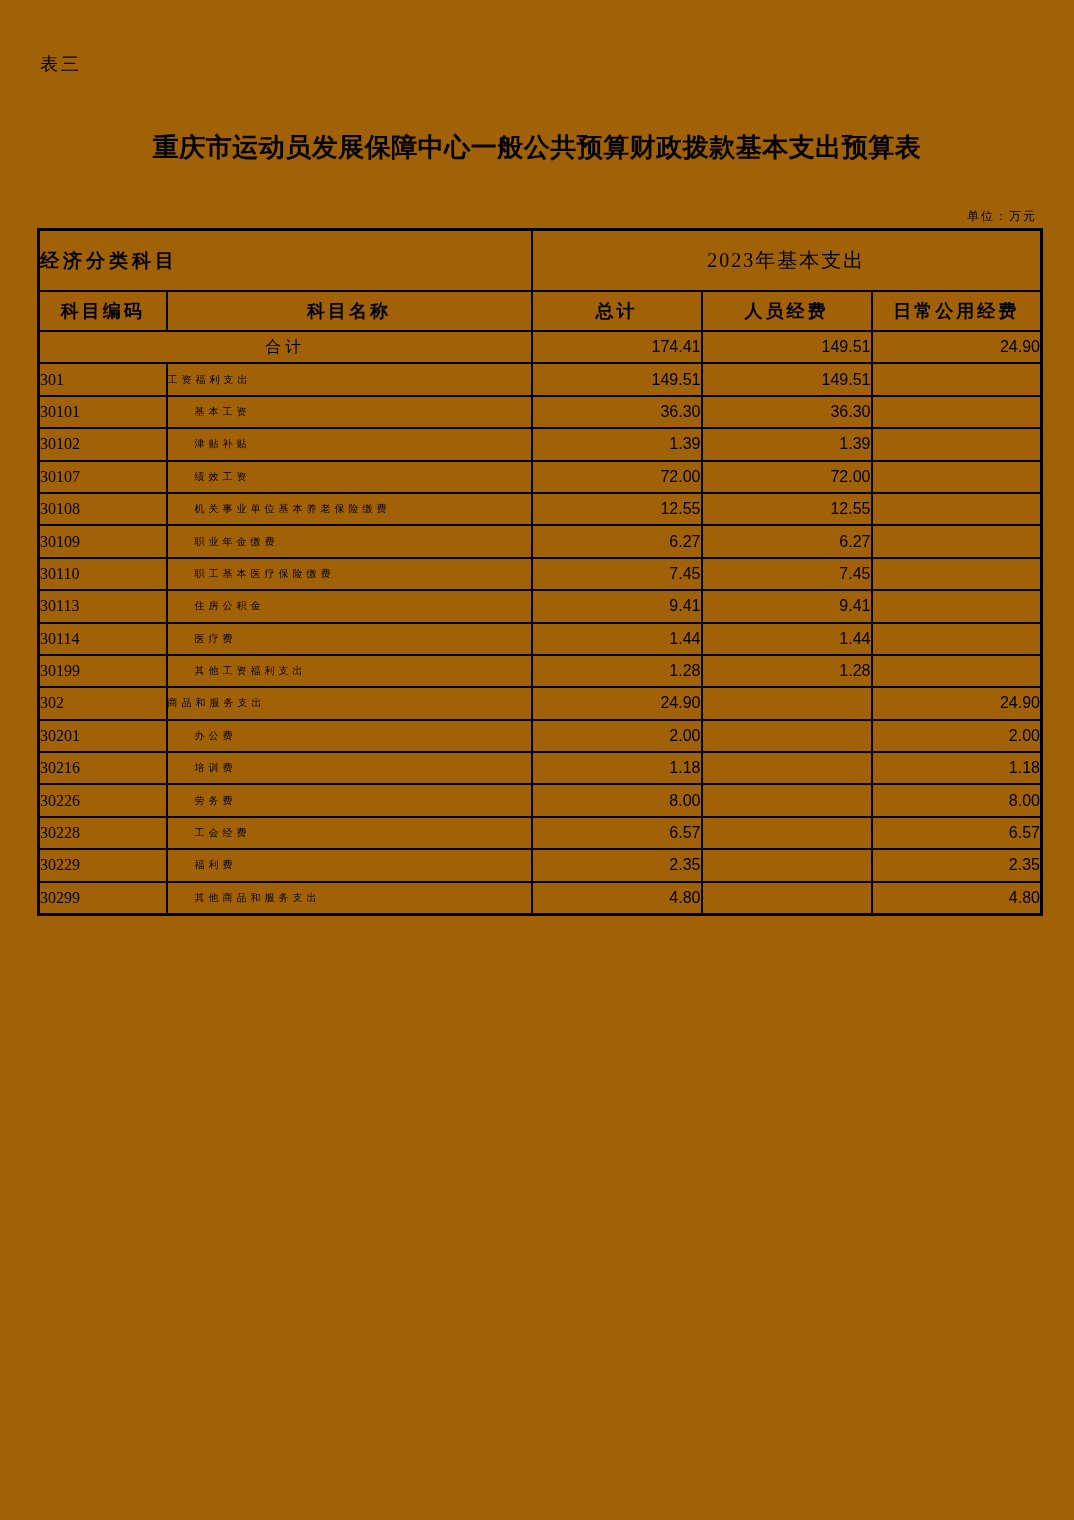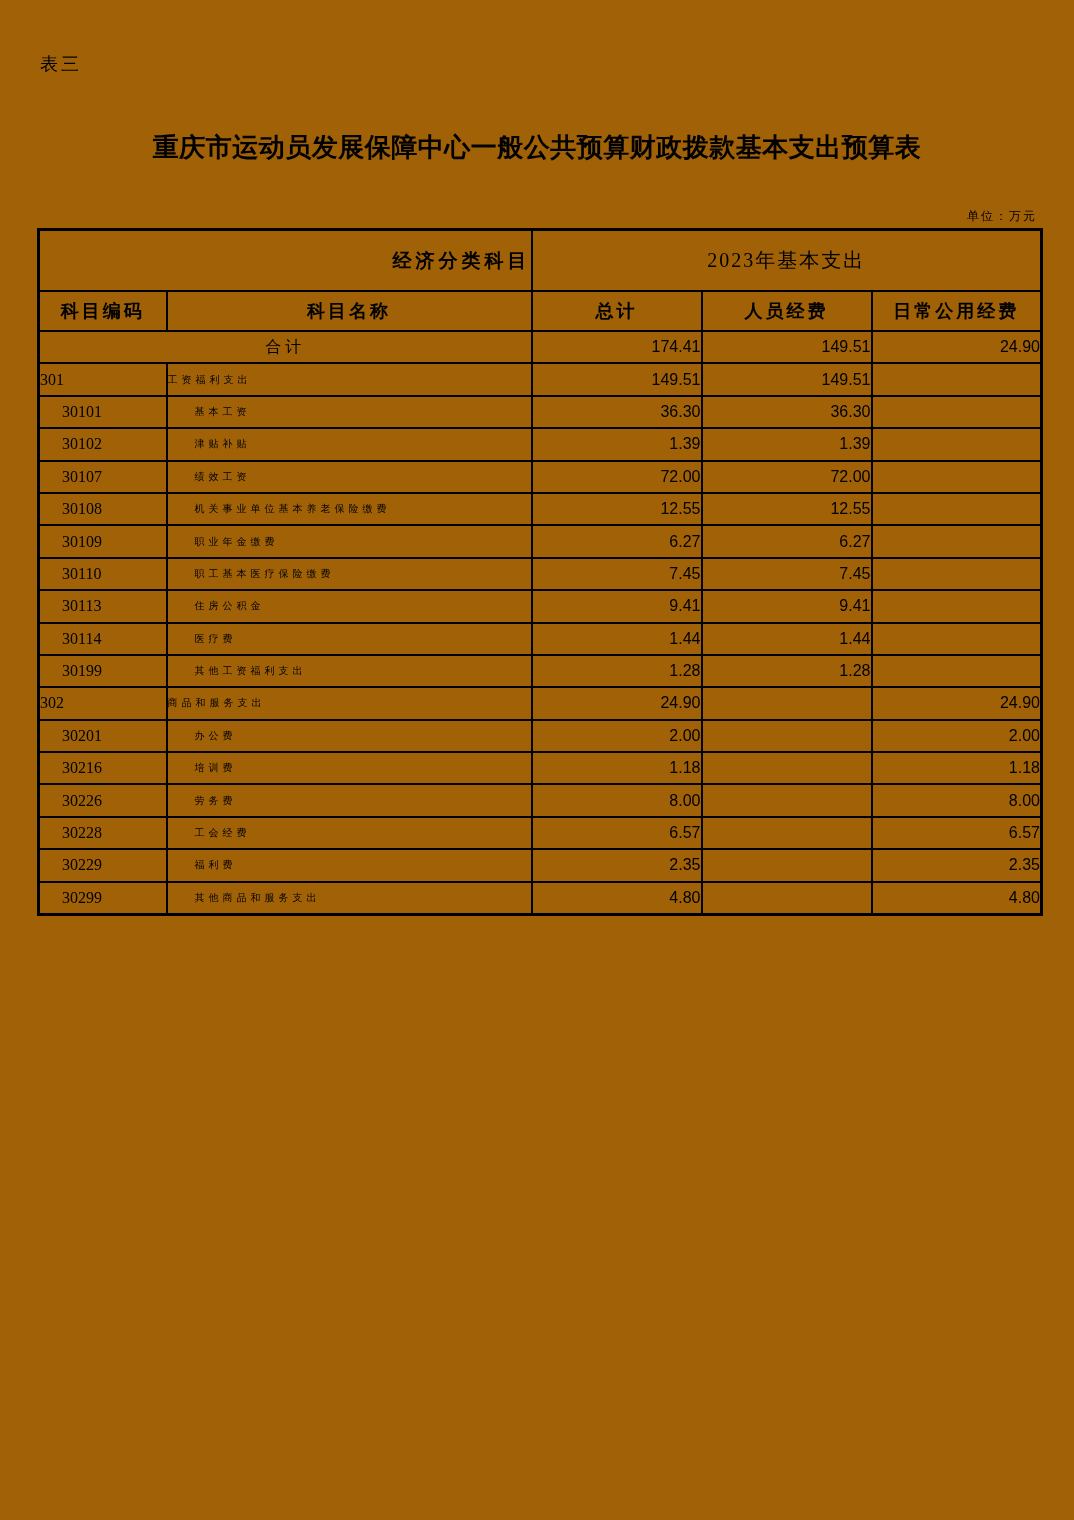--- a/index.html
+++ b/index.html
@@ -60,21 +60,21 @@
   }
   tr.hdr-group th { height: 59px; }
   tr.hdr-cols  th { height: 38px; }
   tbody td { height: 30.4px; }
 
   .h-left {
     font-family: Liberation Mono, monospace;
     font-weight: bold;
     font-size: 19px;
     letter-spacing: 4px;
-    text-align: right;
+    text-align: left;
   }
   .h-right {
     font-family: "Liberation Serif", serif;
     font-weight: normal;
     font-size: 20px;
     letter-spacing: 2px;
     text-align: center;
   }
   tr.hdr-cols th {
     font-family: "Liberation Sans", sans-serif;
@@ -82,21 +82,21 @@
     font-size: 18px;
     letter-spacing: 3px;
     text-align: center;
   }
   td.code {
     font-family: "Liberation Serif", serif;
     font-size: 16px;
     text-align: left;
     padding-left: 3px;
   }
-  td.code.lvl2 { padding-left: 22px; }
+  td.code.lvl2 { }
   td.name {
     font-family: "Liberation Serif", serif;
     font-size: 10px;
     letter-spacing: 4px;
     text-align: left;
     padding-left: 4px;
   }
   td.name.lvl2 { padding-left: 27px; }
   td.num {
     font-family: "Liberation Sans", sans-serif;

